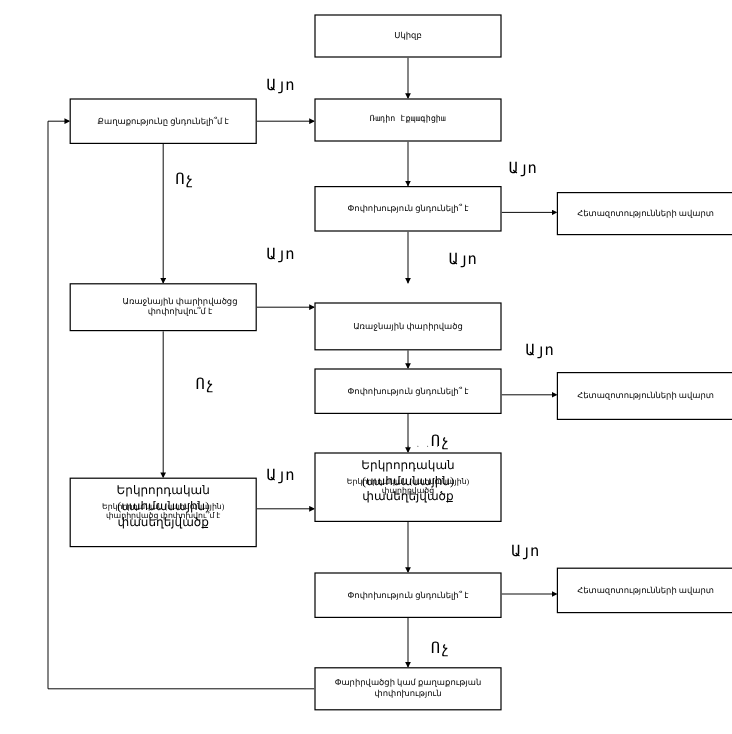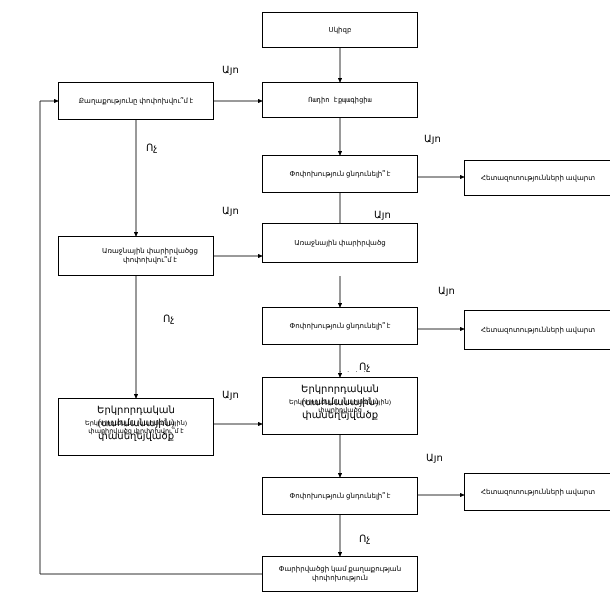--- a/index.html
+++ b/index.html
@@ -29,23 +29,23 @@
     line-height: 1.25;
     color: #000000;
     padding: 2px 4px;
     white-space: pre-line;
   }
   .node.small {
     font-size: 6.5px;
   }
   .label {
     position: absolute;
-    font-size: 10px;
+    font-size: 13px;
     color: #000000;
-    font-family: Liberation Sans, sans-serif;
+    font-family: Liberation Mono, monospace;
     white-space: nowrap;
   }
   .overlay-text {
     position: absolute;
     font-size: 10px;
     color: #000000;
     font-family: "Liberation Serif", serif;
     text-align: center;
     line-height: 1.3;
     white-space: pre-line;
@@ -107,27 +107,27 @@
 
       <path d="M 392 495 L 438 495"></path>
 
       <path d="M 314 515 L 314 556"></path>
 
       <path d="M 236 574 L 14 574 L 14 101 L 32 101"></path>
     </g>
   </svg>
 
   <div class="node" style="left:236px;top:12px;width:156px;height:36px;">Սկիզբ</div>
-  <div class="node" style="left:32px;top:82px;width:156px;height:38px;">Քաղաքությունը փոփոխվու՞մ է</div>
+  <div class="node" style="left:32px;top:82px;width:156px;height:38px;">Քաղաքությունը ցնդունելի՞մ է</div>
   <div class="node" style="left:236px;top:82px;width:156px;height:36px;font-family:Liberation Mono, monospace;">Ռադիո էքպագիցիա</div>
   <div class="node" style="left:236px;top:155px;width:156px;height:38px;">Փոփոխություն ցնդունելի՞ է</div>
   <div class="node" style="left:438px;top:160px;width:148px;height:36px;">Հետազոտությունների ավարտ</div>
   <div class="node" style="left:32px;top:236px;width:156px;height:40px;padding-left:32px;">Առաջնային փարիրվածցց
 փոփոխվու՞մ է</div>
-  <div class="node" style="left:236px;top:223px;width:156px;height:40px;">Առաջնային փարիրվածց</div>
+  <div class="node" style="left:236px;top:252px;width:156px;height:40px;">Առաջնային փարիրվածց</div>
   <div class="node" style="left:236px;top:307px;width:156px;height:38px;">Փոփոխություն ցնդունելի՞ է</div>
   <div class="node" style="left:438px;top:310px;width:148px;height:40px;">Հետազոտությունների ավարտ</div>
   <div class="node small" style="left:32px;top:398px;width:156px;height:58px;">Երկրորդական (սահմանային)
 փարիրվածց փոփոխվու՞մ է</div>
   <div class="node small" style="left:236px;top:377px;width:156px;height:58px;">Երկրորդական (սահմանային)
 փարիրվածց</div>
   <div class="node" style="left:236px;top:477px;width:156px;height:38px;">Փոփոխություն ցնդունելի՞ է</div>
   <div class="node" style="left:438px;top:473px;width:148px;height:38px;">Հետազոտությունների ավարտ</div>
   <div class="node" style="left:236px;top:556px;width:156px;height:36px;">Փարիրվածցի կամ քաղաքության
 փոփոխություն</div>

